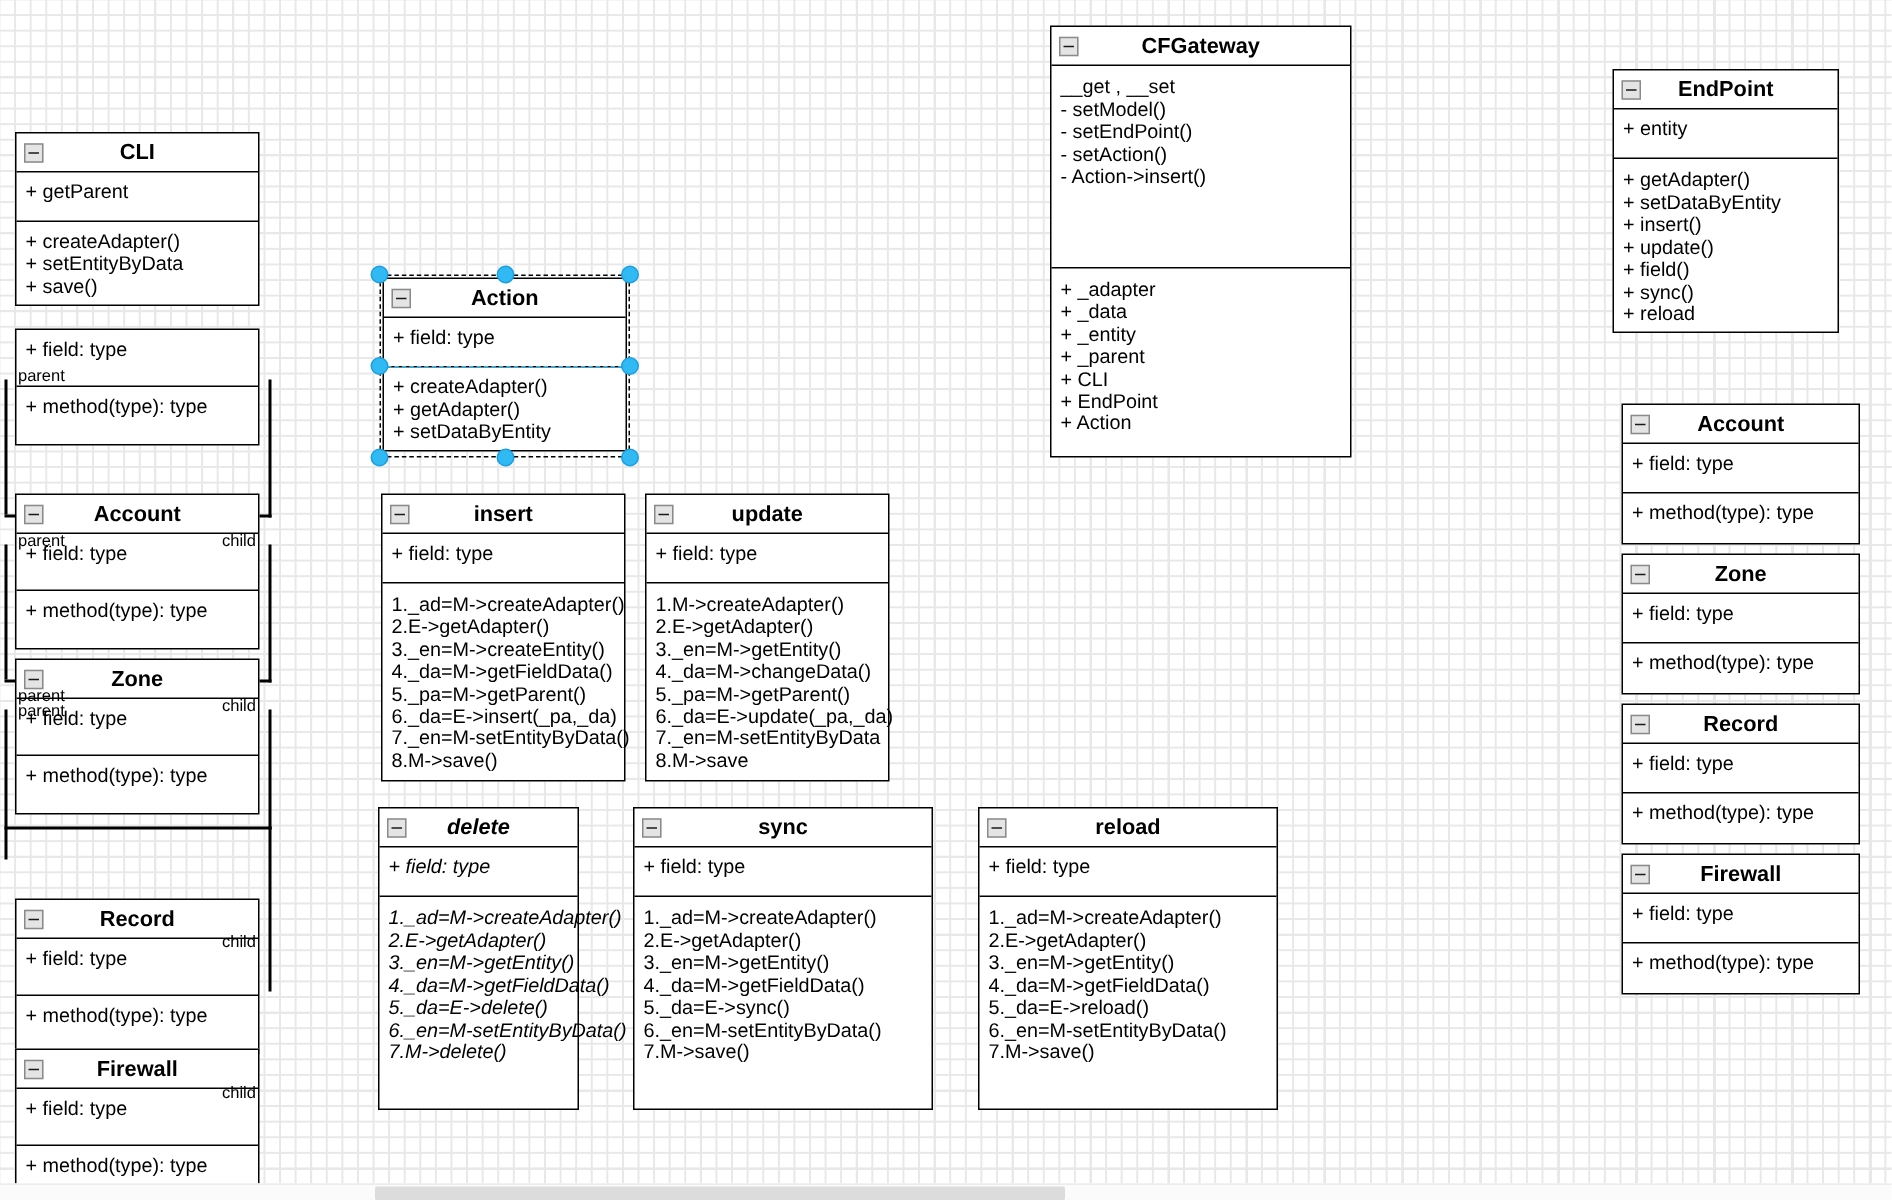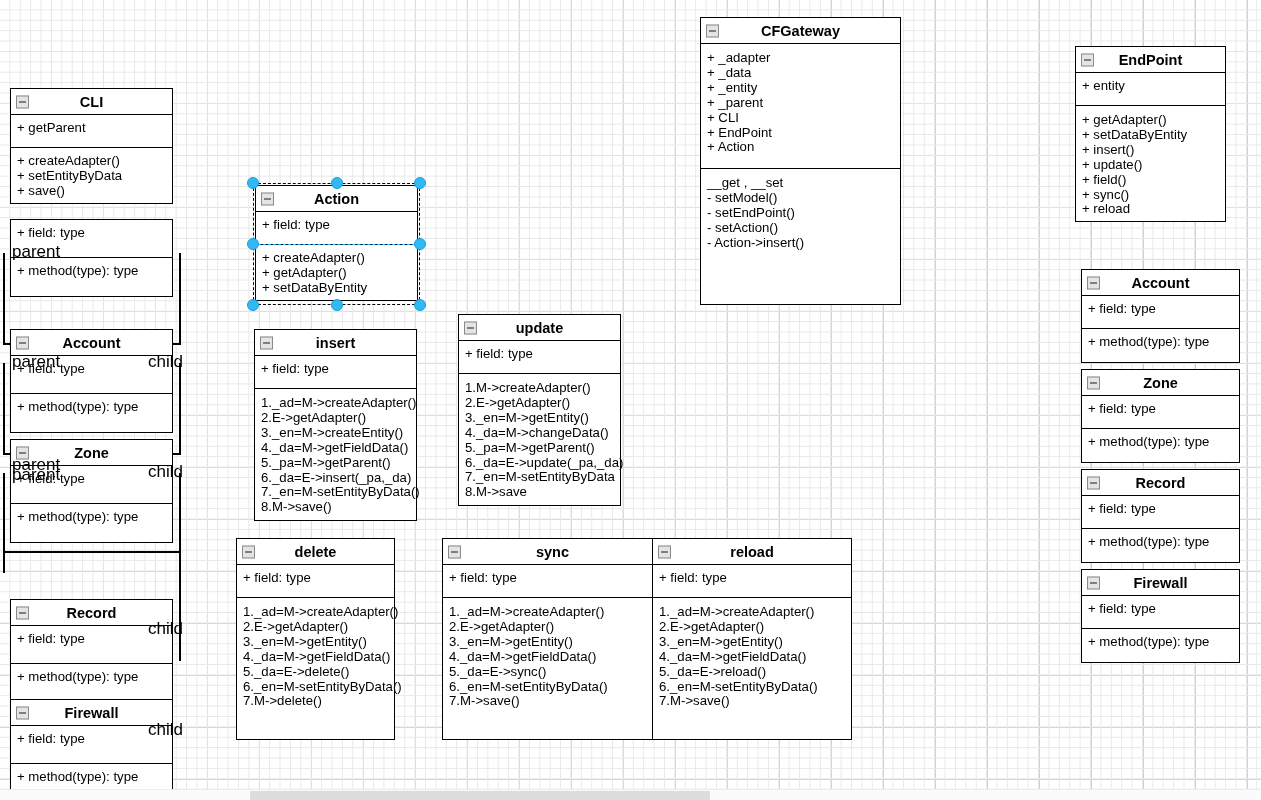--- a/index.html
+++ b/index.html
@@ -98,21 +98,21 @@
 
   
   .edge {
     position: absolute;
     background: #000000;
   }
   .edge.h { height: 1.8px; }
   .edge.v { width: 1.8px; }
   .edge-label {
     position: absolute;
-    font-size: 17px;
+    font-size: 11px;
     color: #000000;
     background: transparent;
     white-space: nowrap;
     line-height: 13px;
   }
 
   
   #hscroll {
     position: absolute;
     left: 0; bottom: 0;
@@ -164,36 +164,36 @@
           <div class="row">+ field: type</div>
         </div>
         <div class="section" style="height: 55px;">
           <div class="row">+ createAdapter()</div>
           <div class="row">+ getAdapter()</div>
           <div class="row">+ setDataByEntity</div>
         </div>
       </div>
       <div class="uml" style="left: 700px; top: 17px; width: 201px;">
         <div class="title"><span class="collapse-icon"></span><span>CFGateway</span></div>
+        <div class="section num" style="height: 135px;">
+          <div class="row">__get , __set</div>
+          <div class="row">- setModel()</div>
+          <div class="row">- setEndPoint()</div>
+          <div class="row">- setAction()</div>
+          <div class="row">- Action-&gt;insert()</div>
+        </div>
         <div class="section num" style="height: 125px;">
           <div class="row">+ _adapter</div>
           <div class="row">+ _data</div>
           <div class="row">+ _entity</div>
           <div class="row">+ _parent</div>
           <div class="row">+ CLI</div>
           <div class="row">+ EndPoint</div>
           <div class="row">+ Action</div>
         </div>
-        <div class="section num" style="height: 135px;">
-          <div class="row">__get , __set</div>
-          <div class="row">- setModel()</div>
-          <div class="row">- setEndPoint()</div>
-          <div class="row">- setAction()</div>
-          <div class="row">- Action-&gt;insert()</div>
-        </div>
       </div>
       <div class="uml" style="left: 1075px; top: 46px; width: 151px;">
         <div class="title"><span class="collapse-icon"></span><span>EndPoint</span></div>
         <div class="section" style="height: 33px;">
           <div class="row">+  entity</div>
         </div>
         <div class="section num" style="height: 115px;">
           <div class="row">+ getAdapter()</div>
           <div class="row">+ setDataByEntity</div>
           <div class="row">+ insert()</div>
@@ -256,52 +256,52 @@
           <div class="row">1._ad=M-&gt;createAdapter()</div>
           <div class="row">2.E-&gt;getAdapter()</div>
           <div class="row">3._en=M-&gt;createEntity()</div>
           <div class="row">4._da=M-&gt;getFieldData()</div>
           <div class="row">5._pa=M-&gt;getParent()</div>
           <div class="row">6._da=E-&gt;insert(_pa,_da)</div>
           <div class="row">7._en=M-setEntityByData()</div>
           <div class="row">8.M-&gt;save()</div>
         </div>
       </div>
-      <div class="uml" style="left: 430px; top: 314px; width: 163px; margin-left: 28px;">
+      <div class="uml" style="left: 430px; top: 329px; width: 163px;">
         <div class="title"><span class="collapse-icon"></span><span>update</span></div>
         <div class="section" style="height: 33px;">
           <div class="row">+ field: type</div>
         </div>
         <div class="section num" style="height: 131px;">
           <div class="row">1.M-&gt;createAdapter()</div>
           <div class="row">2.E-&gt;getAdapter()</div>
           <div class="row">3._en=M-&gt;getEntity()</div>
           <div class="row">4._da=M-&gt;changeData()</div>
           <div class="row">5._pa=M-&gt;getParent()</div>
           <div class="row">6._da=E-&gt;update(_pa,_da)</div>
           <div class="row">7._en=M-setEntityByData</div>
           <div class="row">8.M-&gt;save</div>
         </div>
       </div>
-      <div class="uml" style="left: 236px; top: 538px; width: 159px;">
+      <div class="uml" style="left: 252px; top: 538px; width: 134px; font-style: italic;">
         <div class="title"><span class="collapse-icon"></span><span>delete</span></div>
         <div class="section" style="height: 33px;">
           <div class="row">+ field: type</div>
         </div>
         <div class="section num" style="height: 141px;">
           <div class="row">1._ad=M-&gt;createAdapter()</div>
           <div class="row">2.E-&gt;getAdapter()</div>
           <div class="row">3._en=M-&gt;getEntity()</div>
           <div class="row">4._da=M-&gt;getFieldData()</div>
           <div class="row">5._da=E-&gt;delete()</div>
           <div class="row">6._en=M-setEntityByData()</div>
           <div class="row">7.M-&gt;delete()</div>
         </div>
       </div>
-      <div class="uml" style="left: 442px; top: 538px; width: 221px;">
+      <div class="uml" style="left: 422px; top: 538px; width: 200px;">
         <div class="title"><span class="collapse-icon"></span><span>sync</span></div>
         <div class="section" style="height: 33px;">
           <div class="row">+ field: type</div>
         </div>
         <div class="section num" style="height: 141px;">
           <div class="row">1._ad=M-&gt;createAdapter()</div>
           <div class="row">2.E-&gt;getAdapter()</div>
           <div class="row">3._en=M-&gt;getEntity()</div>
           <div class="row">4._da=M-&gt;getFieldData()</div>
           <div class="row">5._da=E-&gt;sync()</div>

